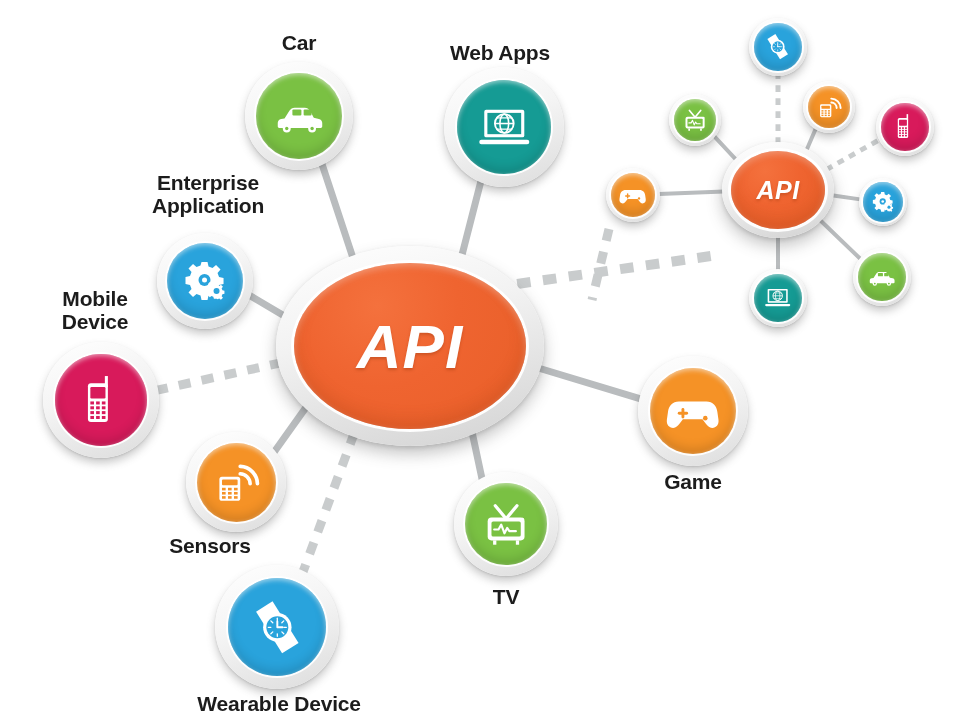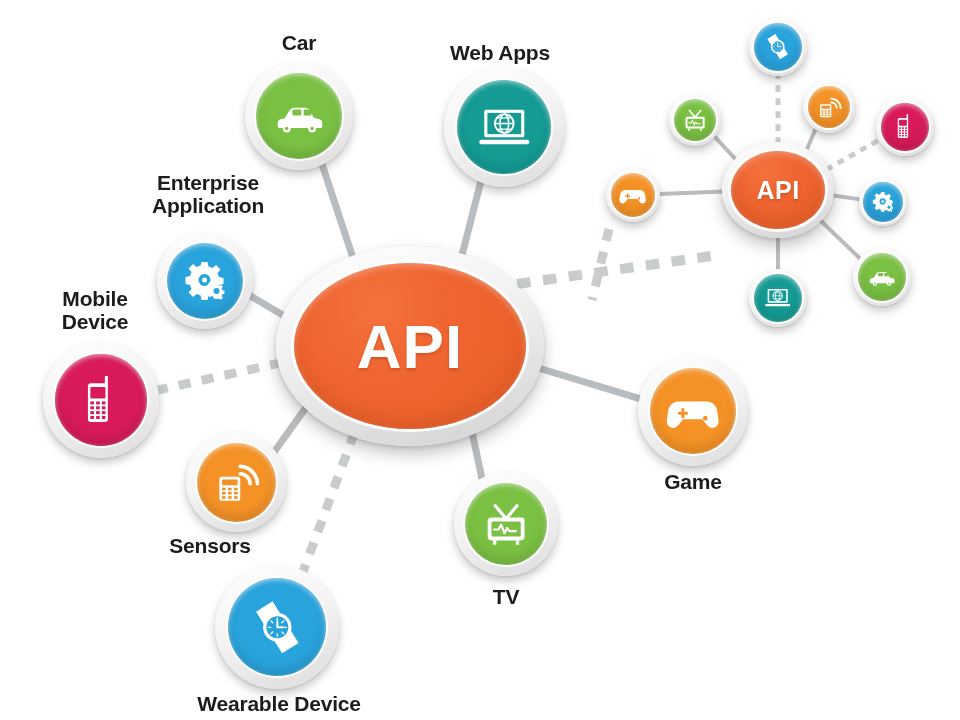--- a/index.html
+++ b/index.html
@@ -56,20 +56,21 @@
   }
   .hub .disc {
     background: radial-gradient(circle at 36% 26%, #f4713d 0%, #ef6430 42%, #e85f28 100%);
     color: #fff;
     font-weight: bold;
     letter-spacing: 1px;
     text-shadow: 0 2px 3px rgba(140,50,10,0.35);
     box-shadow: inset 0 3px 7px rgba(255,255,255,0.30),
                 inset 0 -8px 16px rgba(150,55,15,0.22),
                 0 0 0 3px rgba(255,255,255,0.95);
+    font-style: italic;
   }
   #hub-main { left: 276px; top: 246px; width: 268px; height: 200px; }
   #hub-main .disc { width: 232px; height: 166px; font-size: 62px; }
   #hub-mini { left: 722px; top: 142px; width: 112px; height: 96px; }
   #hub-mini .disc { width: 94px; height: 78px; font-size: 25px; letter-spacing: 0.5px; }
 
   
   .label {
     position: absolute;
     color: #1c1c1c;

